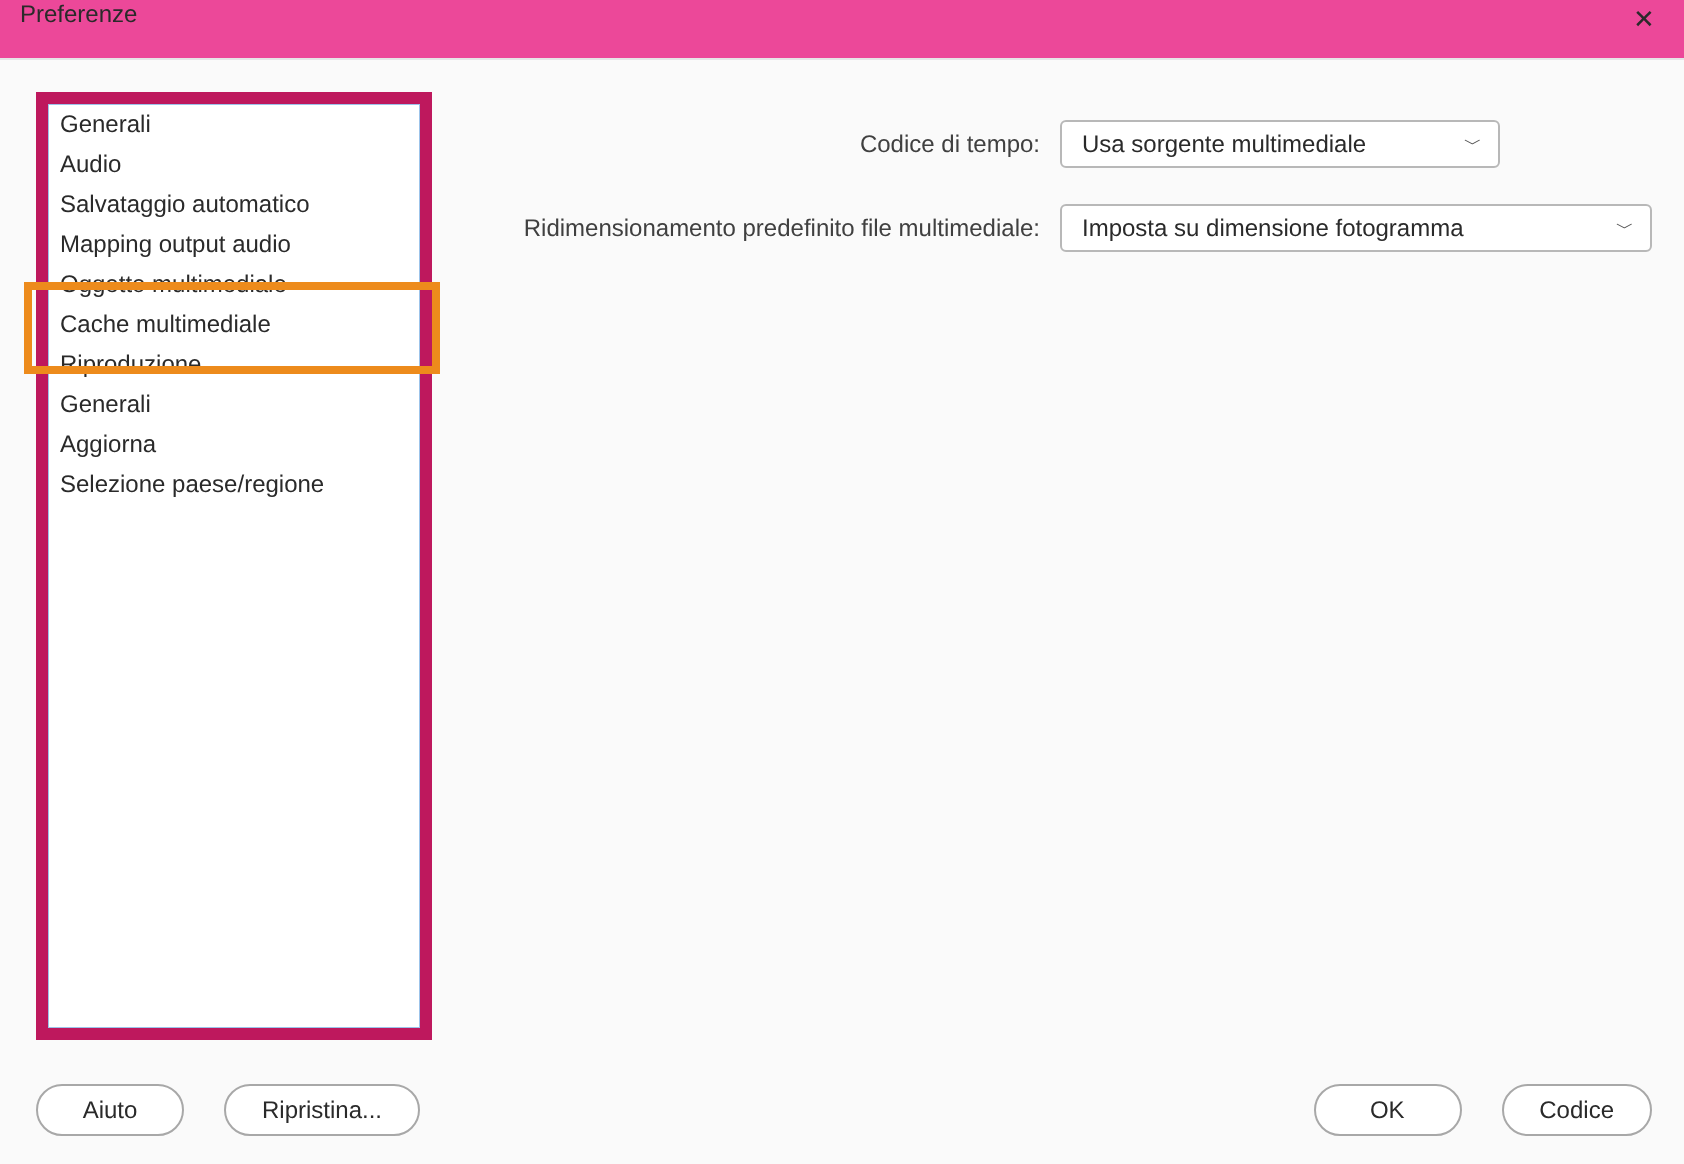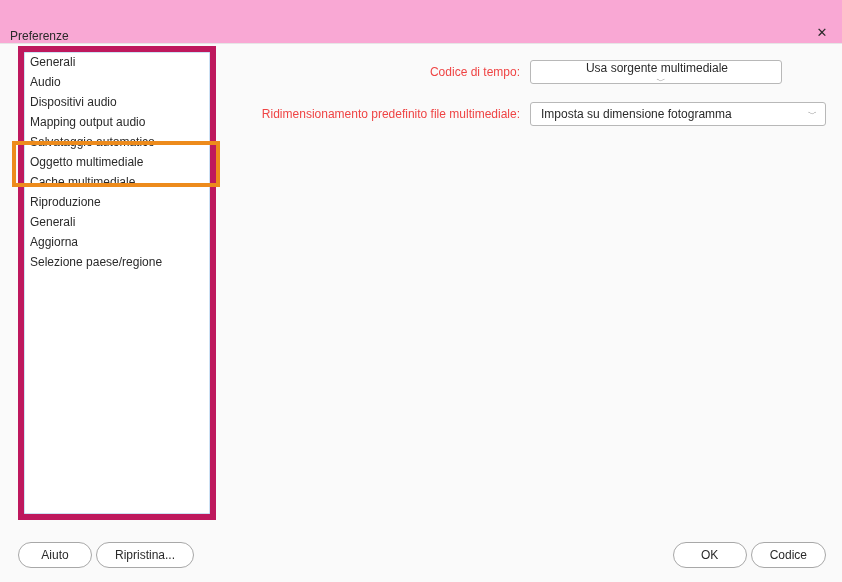--- a/index.html
+++ b/index.html
@@ -8,26 +8,26 @@
     width: 842px;
     height: 582px;
     font-family: "Segoe UI", Tahoma, sans-serif;
     font-size: 12px;
     background: #fafafa;
     color: #2a2a2a;
     position: relative;
     overflow: hidden;
   }
   .titlebar {
-    height: 44px;
+    height: 30px;
     display: flex;
-    align-items: flex-end;
+    align-items: flex-start;
     justify-content: space-between;
     padding: 0 10px 0 10px;
-    background: #f9a8d4;
+    background: #ec4899;
     border-bottom: 1px solid #e6e6e6;
   }
   .titlebar .title { font-size: 12px; }
   .close-x {
     font-size: 13px;
     width: 20px;
     height: 20px;
     text-align: center;
     line-height: 20px;
     cursor: pointer;
@@ -66,50 +66,50 @@
   .field-row {
     display: flex;
     align-items: center;
     margin-bottom: 18px;
   }
   .field-label {
     flex: 0 0 292px;
     text-align: right;
     padding-right: 10px;
     font-size: 12px;
-    color: #ef4444;
+    color: #404040;
   }
   .dropdown {
     display: inline-flex;
     align-items: center;
     justify-content: space-between;
     border: 1px solid #b8b8b8;
     background: #fff;
     border-radius: 3px;
     height: 24px;
     padding: 0 8px 0 10px;
     font-size: 12px;
     cursor: pointer;
   }
-  .dropdown.small { width: 252px; flex-direction: column; }
+  .dropdown.small { width: 220px; }
   .dropdown.large { width: 340px; }
   .chevron {
     margin-left: 8px;
     font-size: 9px;
     color: #555;
   }
   .bottom-bar {
     position: absolute;
     left: 18px; right: 16px;
     bottom: 14px;
     display: flex;
     justify-content: space-between;
     align-items: center;
   }
-  .btn-group { display: flex; gap: 4px; }
+  .btn-group { display: flex; gap: 20px; }
   .btn {
     border: 1px solid #a8a8a8;
     background: #fff;
     border-radius: 14px;
     height: 26px;
     min-width: 74px;
     padding: 0 18px;
     font-size: 12px;
     display: inline-flex;
     align-items: center;
@@ -121,23 +121,22 @@
 <body>
 
 <div class="titlebar">
   <span class="title">Preferenze</span>
   <span class="close-x">✕</span>
 </div>
 
 <div class="sidebar">
   <div class="item">Generali</div>
   <div class="item">Audio</div>
-  <div class="item">Dispositivi audio</div>
+  <div class="item">Salvataggio automatico</div>
   <div class="item">Mapping output audio</div>
-  <div class="item">Salvataggio automatico</div>
   <div class="item">Oggetto multimediale</div>
   <div class="item">Cache multimediale</div>
   <div class="item">Riproduzione</div>
   <div class="item">Generali</div>
   <div class="item">Aggiorna</div>
   <div class="item">Selezione paese/regione</div>
 </div>
 
 <div class="highlight-box"></div>
 

